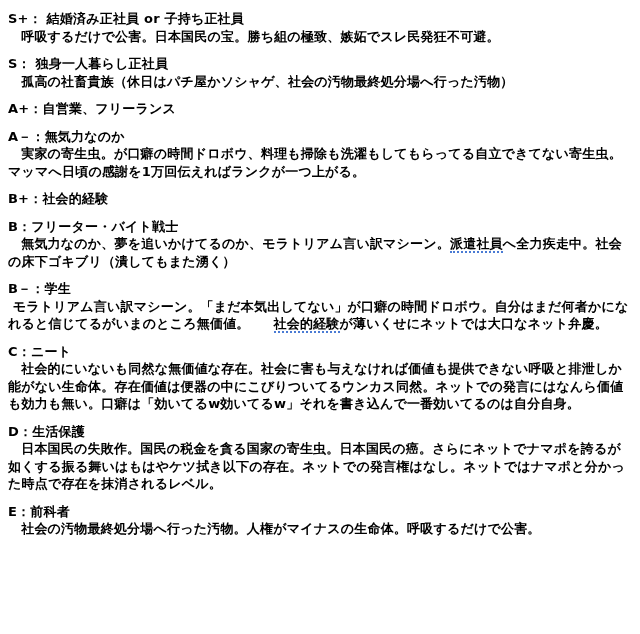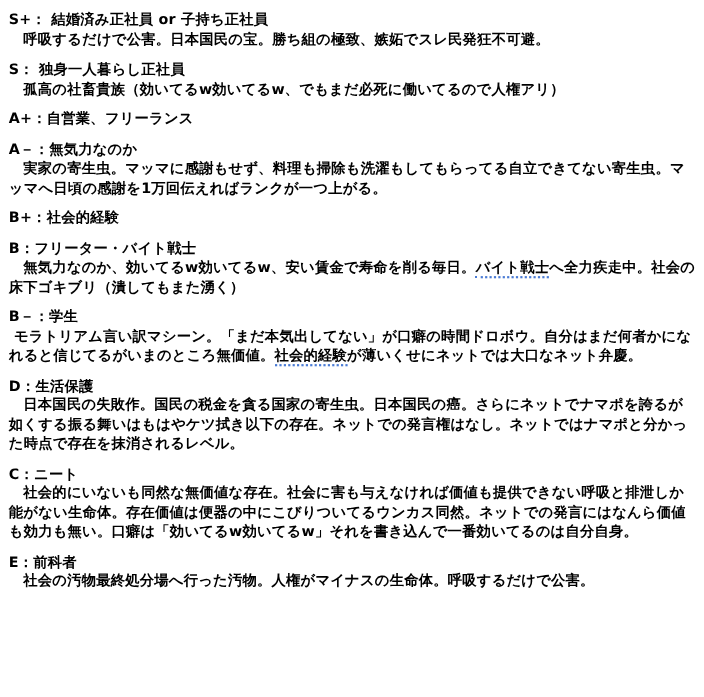--- a/index.html
+++ b/index.html
@@ -41,45 +41,45 @@
 </head>
 <body>
 
 <main class="doc">
     <div class="section">
       <div class="heading">S+： 結婚済み正社員 or 子持ち正社員</div>
       <div class="body-text"><span>　呼吸するだけで公害。日本国民の宝。勝ち組の極致、嫉妬でスレ民発狂不可避。</span></div>
     </div>
     <div class="section">
       <div class="heading">S： 独身一人暮らし正社員</div>
-      <div class="body-text"><span>　孤高の社畜貴族（効いてるw効いてるw、でもまだ必死に働いてるので人権アリ）</span></div>
+      <div class="body-text"><span>　孤高の社畜貴族（休日はパチ屋かソシャゲ、社会の汚物最終処分場へ行った汚物）</span></div>
     </div>
     <div class="section">
       <div class="heading">A+：自営業、フリーランス</div>
     </div>
     <div class="section">
       <div class="heading">A－：無気力なのか</div>
-      <div class="body-text"><span>　実家の寄生虫。マッマに感謝もせず、料理も掃除も洗濯もしてもらってる自立できてない寄生虫。マッマへ日頃の感謝を1万回伝えればランクが一つ上がる。</span></div>
+      <div class="body-text"><span>　実家の寄生虫。が口癖の時間ドロボウ、料理も掃除も洗濯もしてもらってる自立できてない寄生虫。マッマへ日頃の感謝を1万回伝えればランクが一つ上がる。</span></div>
     </div>
     <div class="section">
       <div class="heading">B+：社会的経験</div>
     </div>
     <div class="section">
       <div class="heading">B：フリーター・バイト戦士</div>
-      <div class="body-text"><span>　無気力なのか、効いてるw効いてるw、安い賃金で寿命を削る毎日。</span><span class="spellcheck" style="border-bottom-color: rgb(74, 123, 212);">バイト戦士</span><span>へ全力疾走中。社会の床下ゴキブリ（潰してもまた湧く）</span></div>
+      <div class="body-text"><span>　無気力なのか、夢を追いかけてるのか、モラトリアム言い訳マシーン。</span><span class="spellcheck" style="border-bottom-color: rgb(74, 123, 212);">派遣社員</span><span>へ全力疾走中。社会の床下ゴキブリ（潰してもまた湧く）</span></div>
     </div>
     <div class="section">
       <div class="heading">B－：学生</div>
-      <div class="body-text"><span> モラトリアム言い訳マシーン。「まだ本気出してない」が口癖の時間ドロボウ。自分はまだ何者かになれると信じてるがいまのところ無価値。</span><span class="spellcheck" style="border-bottom-color: rgb(74, 123, 212);">社会的経験</span><span>が薄いくせにネットでは大口なネット弁慶。</span></div>
+      <div class="body-text"><span> モラトリアム言い訳マシーン。「まだ本気出してない」が口癖の時間ドロボウ。自分はまだ何者かになれると信じてるがいまのところ無価値。</span><span class="spellcheck" style="border-bottom-color: rgb(74, 123, 212); margin-left: 24px;">社会的経験</span><span>が薄いくせにネットでは大口なネット弁慶。</span></div>
+    </div>
+    <div class="section">
+      <div class="heading">C：ニート</div>
+      <div class="body-text"><span>　社会的にいないも同然な無価値な存在。社会に害も与えなければ価値も提供できない呼吸と排泄しか能がない生命体。存在価値は便器の中にこびりついてるウンカス同然。ネットでの発言にはなんら価値も効力も無い。口癖は「効いてるw効いてるw」それを書き込んで一番効いてるのは自分自身。</span></div>
     </div>
     <div class="section">
       <div class="heading">D：生活保護</div>
       <div class="body-text"><span>　日本国民の失敗作。国民の税金を貪る国家の寄生虫。日本国民の癌。さらにネットでナマポを誇るが如くする振る舞いはもはやケツ拭き以下の存在。ネットでの発言権はなし。ネットではナマポと分かった時点で存在を抹消されるレベル。</span></div>
-    </div>
-    <div class="section">
-      <div class="heading">C：ニート</div>
-      <div class="body-text"><span>　社会的にいないも同然な無価値な存在。社会に害も与えなければ価値も提供できない呼吸と排泄しか能がない生命体。存在価値は便器の中にこびりついてるウンカス同然。ネットでの発言にはなんら価値も効力も無い。口癖は「効いてるw効いてるw」それを書き込んで一番効いてるのは自分自身。</span></div>
     </div>
     <div class="section">
       <div class="heading">E：前科者</div>
       <div class="body-text"><span>　社会の汚物最終処分場へ行った汚物。人権がマイナスの生命体。呼吸するだけで公害。</span></div>
     </div>
   </main>
 
 </body></html>

